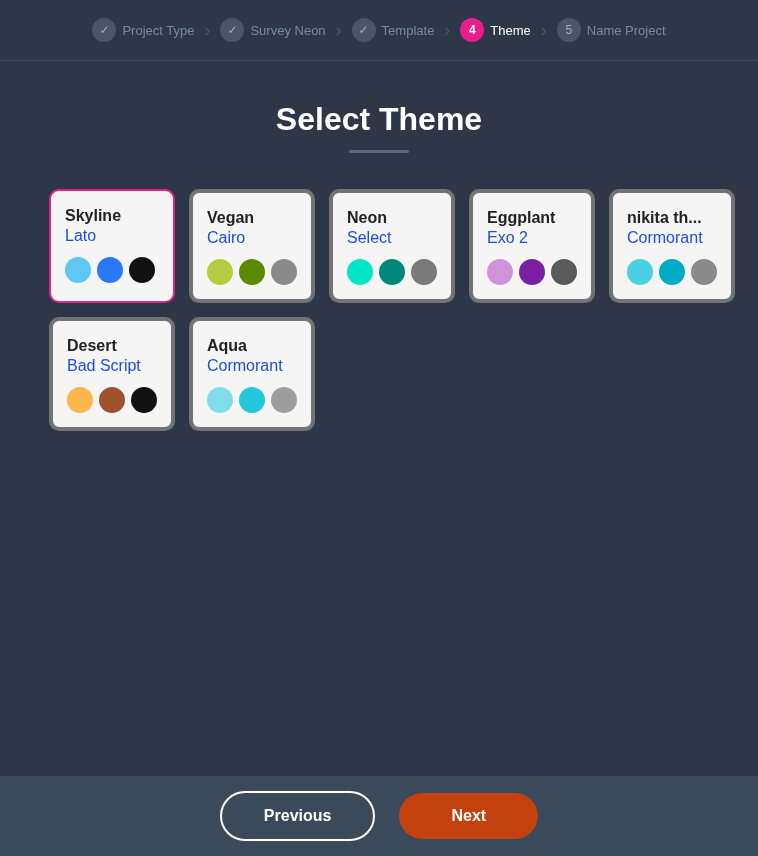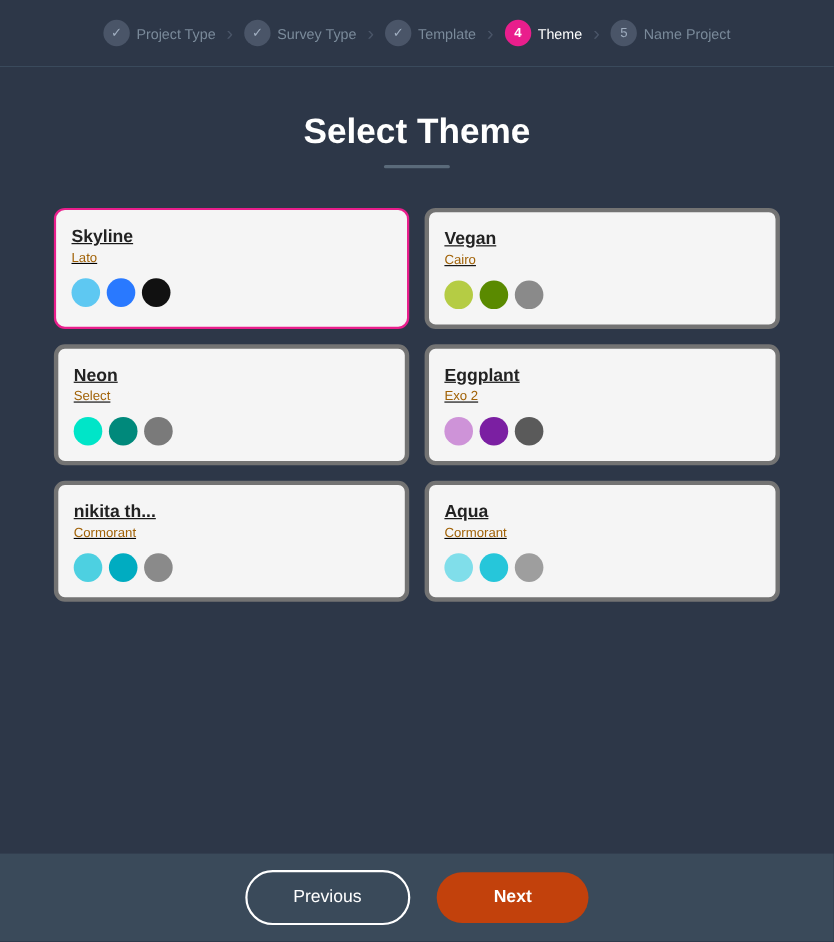--- a/index.html
+++ b/index.html
@@ -79,25 +79,24 @@
       width: 60px;
       height: 3px;
       background-color: #5a6a7a;
       border-radius: 2px;
       margin-bottom: 36px;
     }
 
     
     .theme-grid {
       display: grid;
-      grid-template-columns: repeat(2, 1fr);
+      grid-template-columns: repeat(5, 1fr);
       gap: 14px;
       width: 100%;
       max-width: 660px;
-      text-decoration: underline;
     }
 
     .theme-card {
       background-color: #f5f5f5;
       border-radius: 10px;
       padding: 16px 14px 14px;
       cursor: pointer;
       border: 2px solid transparent;
       position: relative;
     }
@@ -108,22 +107,22 @@
       border: 4px solid #737373;
     }
 
     .theme-name {
       font-size: 16px;
       font-weight: 700;
       color: #222;
       margin-bottom: 2px;
     }
     .theme-font {
-      font-size: 12px;
-      color: #a16207;
+      font-size: 16px;
+      color: #1d4ed8;
       margin-bottom: 12px;
     }
     .theme-colors {
       display: flex;
       gap: 6px;
     }
     .color-dot {
       width: 26px;
       height: 26px;
       border-radius: 50%;
@@ -139,21 +138,21 @@
       gap: 24px;
     }
 
     .btn-previous {
       background-color: transparent;
       color: white;
       border: 2px solid white;
       border-radius: 30px;
       padding: 14px 42px;
       font-size: 16px;
-      font-weight: 400;
+      font-weight: 700;
       cursor: pointer;
     }
 
     .btn-next {
       background-color: #c2410c;
       color: white;
       border: none;
       border-radius: 30px;
       padding: 14px 52px;
       font-size: 16px;
@@ -165,21 +164,21 @@
 <body>
 
 <div class="stepper">
   <div class="step">
     <div class="step-icon checked">✓</div>
     <span class="step-label">Project Type</span>
   </div>
   <span class="step-separator">›</span>
   <div class="step">
     <div class="step-icon checked">✓</div>
-    <span class="step-label">Survey Type</span>
+    <span class="step-label">Survey Neon</span>
   </div>
   <span class="step-separator">›</span>
   <div class="step">
     <div class="step-icon checked">✓</div>
     <span class="step-label">Template</span>
   </div>
   <span class="step-separator">›</span>
   <div class="step">
     <div class="step-icon active">4</div>
     <span class="step-label active">Theme</span>
@@ -233,20 +232,29 @@
           <div class="color-dot" style="background-color: rgb(90, 90, 90);"></div>
         </div>
       </div>
       <div class="theme-card">
         <div class="theme-name">nikita th...</div>
         <div class="theme-font">Cormorant</div>
         <div class="theme-colors">
           <div class="color-dot" style="background-color: rgb(77, 208, 225);"></div>
           <div class="color-dot" style="background-color: rgb(0, 172, 193);"></div>
           <div class="color-dot" style="background-color: rgb(138, 138, 138);"></div>
+        </div>
+      </div>
+      <div class="theme-card">
+        <div class="theme-name">Desert</div>
+        <div class="theme-font">Bad Script</div>
+        <div class="theme-colors">
+          <div class="color-dot" style="background-color: rgb(255, 183, 77);"></div>
+          <div class="color-dot" style="background-color: rgb(160, 82, 45);"></div>
+          <div class="color-dot" style="background-color: rgb(17, 17, 17);"></div>
         </div>
       </div>
       <div class="theme-card">
         <div class="theme-name">Aqua</div>
         <div class="theme-font">Cormorant</div>
         <div class="theme-colors">
           <div class="color-dot" style="background-color: rgb(128, 222, 234);"></div>
           <div class="color-dot" style="background-color: rgb(38, 198, 218);"></div>
           <div class="color-dot" style="background-color: rgb(158, 158, 158);"></div>
         </div>

